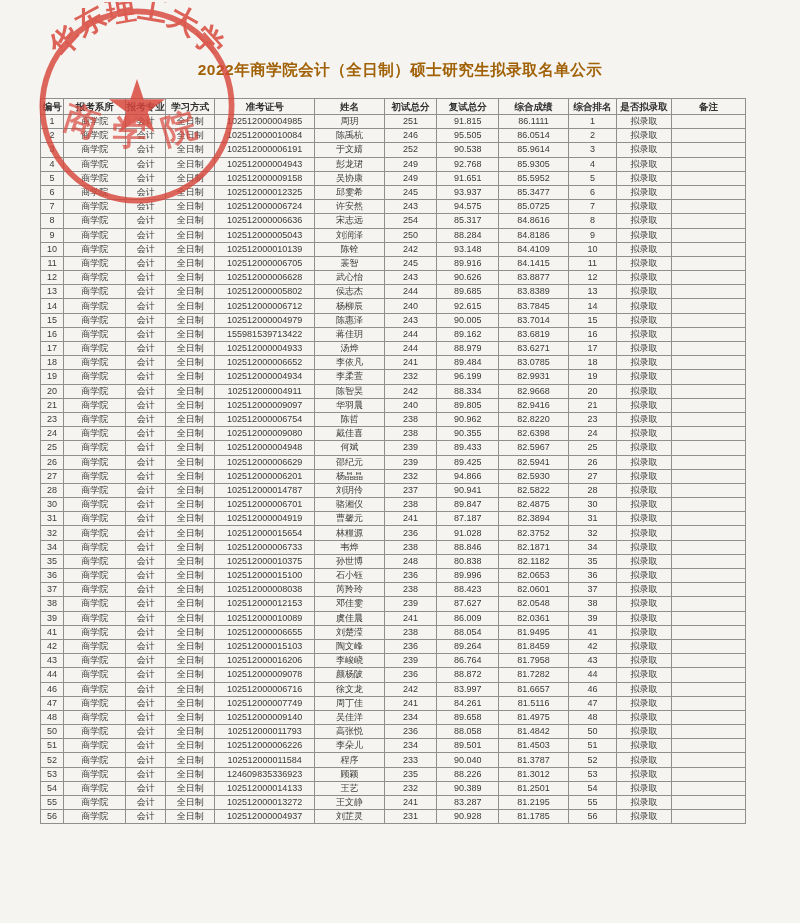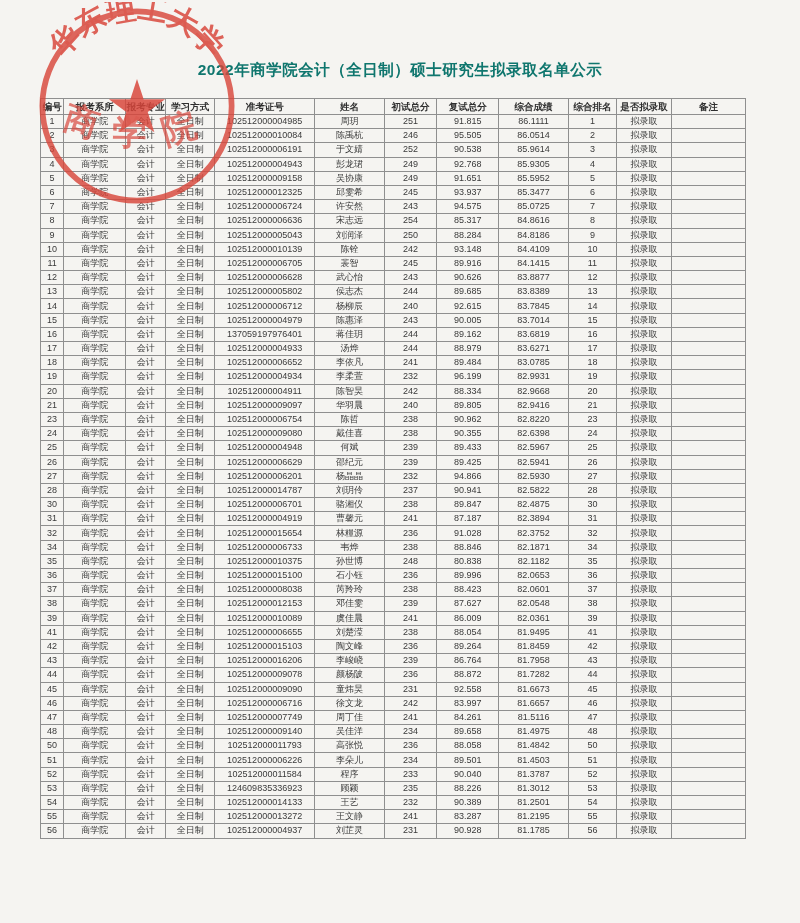--- a/index.html
+++ b/index.html
@@ -18,21 +18,21 @@
     height: 923px;
   }
   .doc-title {
     position: absolute;
     top: 60px;
     left: 0;
     width: 800px;
     text-align: center;
     font-size: 15.5px;
     font-weight: bold;
-    color: #0f766e;
+    color: #a16207;
     letter-spacing: 0.5px;
   }
   .table-wrap {
     position: absolute;
     top: 98px;
     left: 40px;
     width: 706px;
   }
   table {
     width: 100%;
@@ -336,21 +336,21 @@
             <td>83.7014</td>
             <td>15</td>
             <td>拟录取</td>
             <td></td>
           </tr>
           <tr>
             <td>16</td>
             <td>商学院</td>
             <td>会计</td>
             <td>全日制</td>
-            <td>137059197976401</td>
+            <td>155981539713422</td>
             <td>蒋佳玥</td>
             <td>244</td>
             <td>89.162</td>
             <td>83.6819</td>
             <td>16</td>
             <td>拟录取</td>
             <td></td>
           </tr>
           <tr>
             <td>17</td>
@@ -678,34 +678,20 @@
             <td>44</td>
             <td>商学院</td>
             <td>会计</td>
             <td>全日制</td>
             <td>102512000009078</td>
             <td>颜杨陂</td>
             <td>236</td>
             <td>88.872</td>
             <td>81.7282</td>
             <td>44</td>
-            <td>拟录取</td>
-            <td></td>
-          </tr>
-          <tr>
-            <td>45</td>
-            <td>商学院</td>
-            <td>会计</td>
-            <td>全日制</td>
-            <td>102512000009090</td>
-            <td>童炜昊</td>
-            <td>231</td>
-            <td>92.558</td>
-            <td>81.6673</td>
-            <td>45</td>
             <td>拟录取</td>
             <td></td>
           </tr>
           <tr>
             <td>46</td>
             <td>商学院</td>
             <td>会计</td>
             <td>全日制</td>
             <td>102512000006716</td>
             <td>徐文龙</td>

